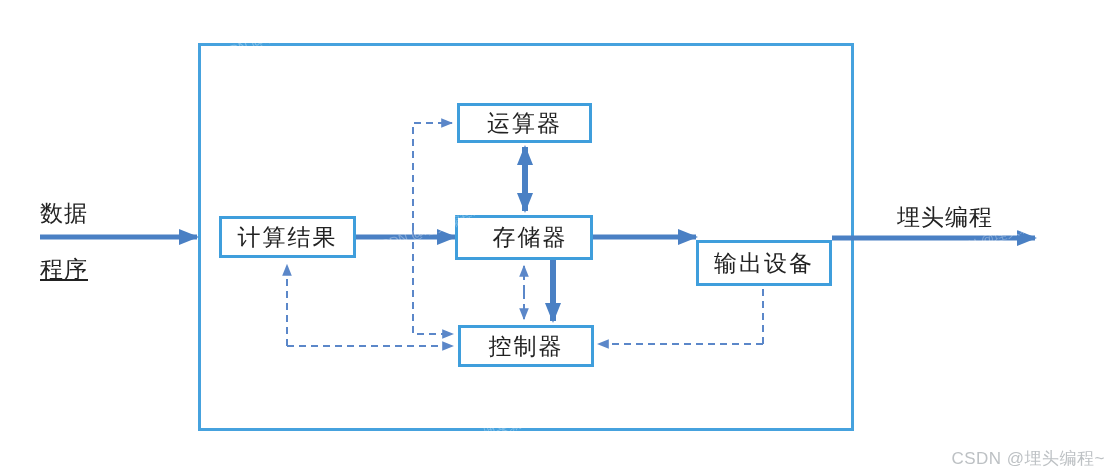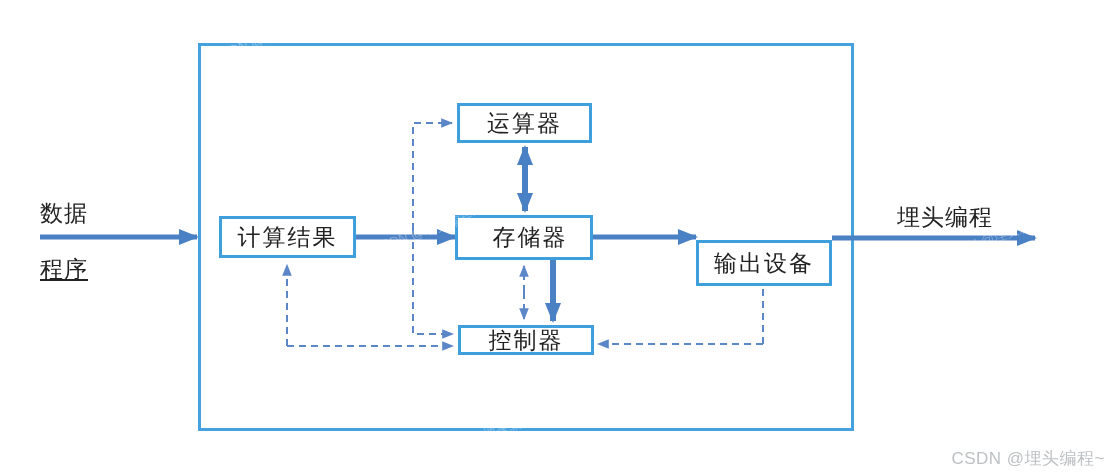--- a/index.html
+++ b/index.html
@@ -81,21 +81,21 @@
   </div>
 
   <div class="node" style="left:457px;top:103px;width:135px;height:40px;">
     <span>运算器</span>
   </div>
 
   <div class="node" style="left:455px;top:215px;width:138px;height:45px;padding-left:12px;">
     <span>存储器</span>
   </div>
 
-  <div class="node" style="left:458px;top:325px;width:136px;height:30px;">
+  <div class="node" style="left:458px;top:325px;width:136px;height:42px;">
     <span>控制器</span>
   </div>
 
   <div class="node" style="left:696px;top:215px;width:136px;height:46px;margin-top:25px;">
     <span>输出设备</span>
   </div>
 
   <div class="ext-label" style="left:40px;top:198px;">数据</div>
 
   <div class="ext-label" style="left:40px;top:254px;text-decoration:underline;">程序</div>

